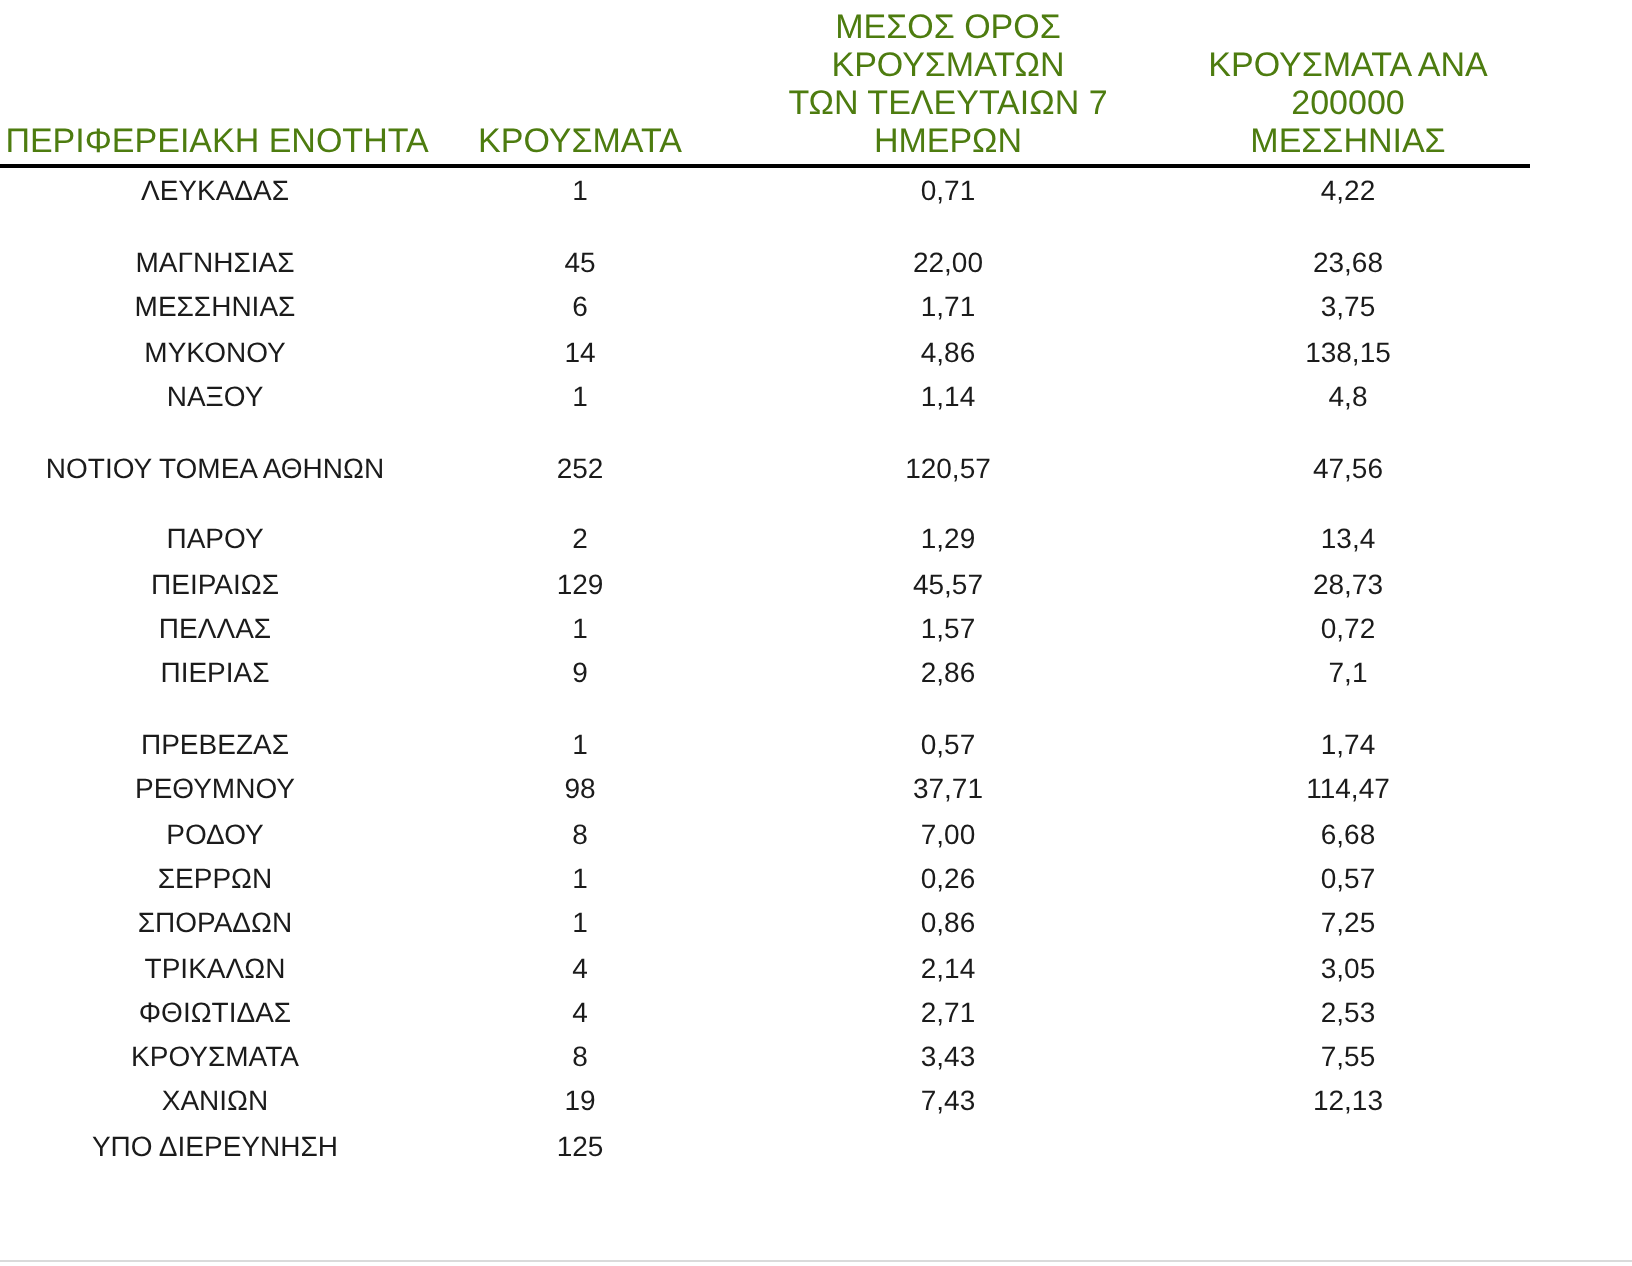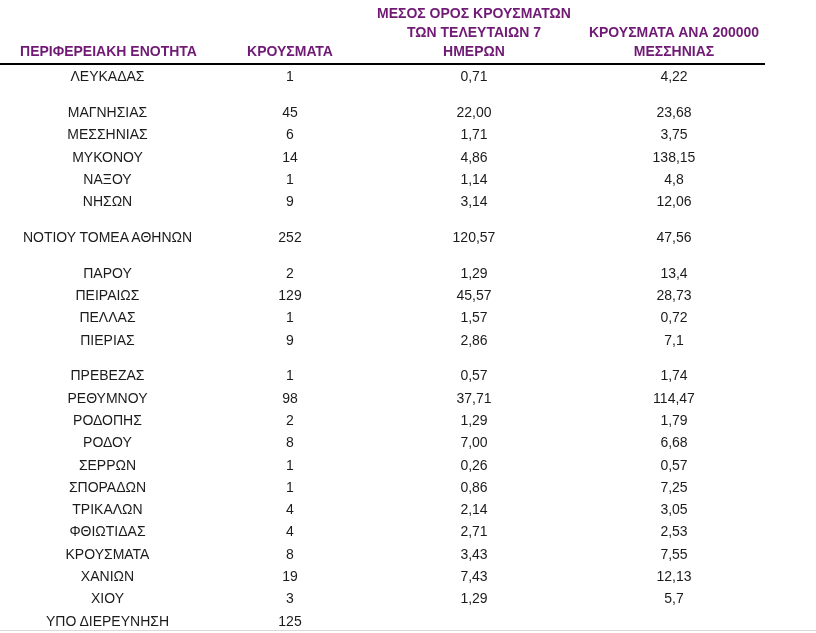--- a/index.html
+++ b/index.html
@@ -21,27 +21,27 @@
     table-layout: fixed;
     width: 765px;
     margin: 0;
   }
   col.c1 { width: 215px; }
   col.c2 { width: 150px; }
   col.c3 { width: 218px; }
   col.c4 { width: 182px; }
 
   thead th {
-    font-weight: bold;
-    font-size: 14px;
+    font-weight: normal;
+    font-size: 17px;
     line-height: 19px;
     vertical-align: bottom;
     padding: 4px 0 2px 0;
     border-bottom: 2px solid #000000;
-    color: #701a75;
+    color: #4d7c0f;
   }
   thead th.left { text-align: center; padding-left: 2px; }
   thead th.center { text-align: center; }
   thead .hline { display: block; }
 
   tbody td {
     font-size: 14px;
     height: 22.3px;
     padding: 0;
     text-align: center;
@@ -117,26 +117,20 @@
           <td>14</td>
           <td>4,86</td>
           <td>138,15</td>
         </tr>
         <tr>
           <td>ΝΑΞΟΥ</td>
           <td>1</td>
           <td>1,14</td>
           <td>4,8</td>
         </tr>
-        <tr>
-          <td>ΝΗΣΩΝ</td>
-          <td>9</td>
-          <td>3,14</td>
-          <td>12,06</td>
-        </tr>
         <tr class="spacer">
           <td colspan="4"></td>
         </tr>
         <tr>
           <td>ΝΟΤΙΟΥ ΤΟΜΕΑ ΑΘΗΝΩΝ</td>
           <td>252</td>
           <td>120,57</td>
           <td>47,56</td>
         </tr>
         <tr class="spacer">
@@ -175,26 +169,20 @@
           <td>0,57</td>
           <td>1,74</td>
         </tr>
         <tr>
           <td>ΡΕΘΥΜΝΟΥ</td>
           <td>98</td>
           <td>37,71</td>
           <td>114,47</td>
         </tr>
         <tr>
-          <td>ΡΟΔΟΠΗΣ</td>
-          <td>2</td>
-          <td>1,29</td>
-          <td>1,79</td>
-        </tr>
-        <tr>
           <td>ΡΟΔΟΥ</td>
           <td>8</td>
           <td>7,00</td>
           <td>6,68</td>
         </tr>
         <tr>
           <td>ΣΕΡΡΩΝ</td>
           <td>1</td>
           <td>0,26</td>
           <td>0,57</td>
@@ -221,26 +209,20 @@
           <td>ΚΡΟΥΣΜΑΤΑ</td>
           <td>8</td>
           <td>3,43</td>
           <td>7,55</td>
         </tr>
         <tr>
           <td>ΧΑΝΙΩΝ</td>
           <td>19</td>
           <td>7,43</td>
           <td>12,13</td>
-        </tr>
-        <tr>
-          <td>ΧΙΟΥ</td>
-          <td>3</td>
-          <td>1,29</td>
-          <td>5,7</td>
         </tr>
         <tr class="italic">
           <td>ΥΠΟ ΔΙΕΡΕΥΝΗΣΗ</td>
           <td>125</td>
           <td></td>
           <td></td>
         </tr>
       </tbody>
   </table>
   <div class="bottom-edge"></div>

